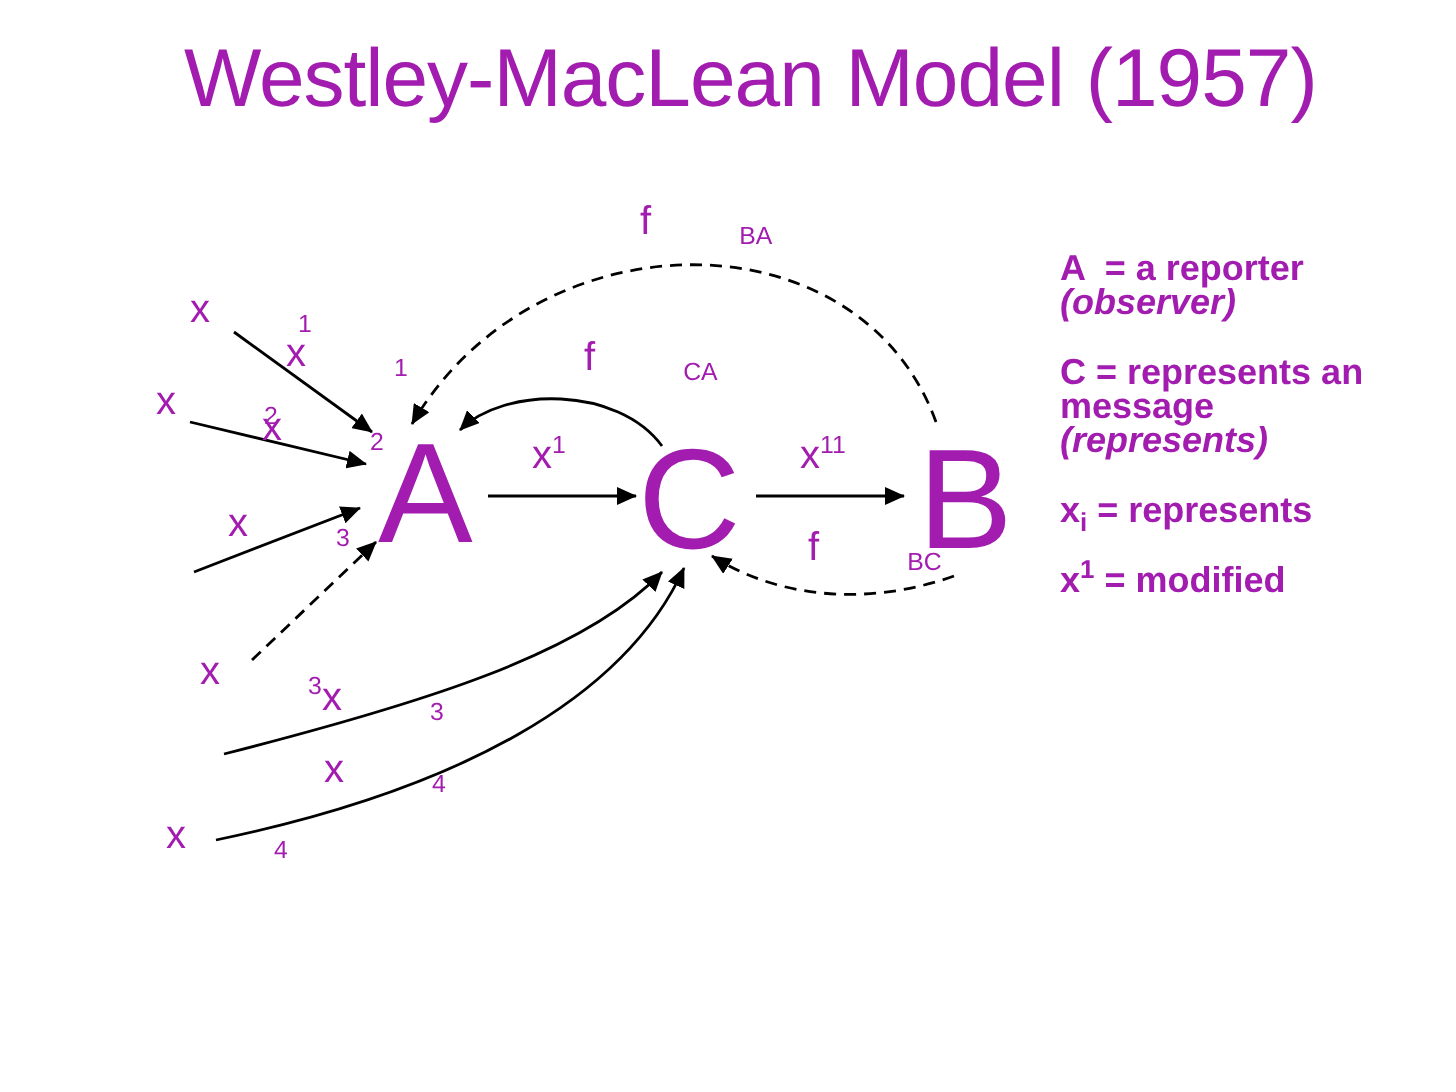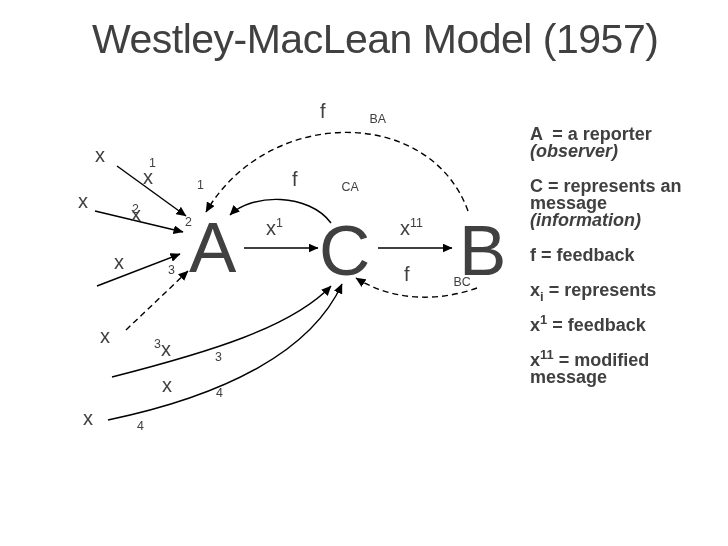--- a/index.html
+++ b/index.html
@@ -1,18 +1,18 @@
 <!DOCTYPE html>
 <html><head>
 <meta charset="utf-8">
 <style>
   html,body{margin:0;padding:0;background:#fff;}
   .slide{
     position:relative;width:728px;height:546px;background:#fff;
-    font-family:"Liberation Sans",sans-serif;color:#404040;overflow:hidden;
+    font-family:"Liberation Sans",sans-serif;color:#a21caf;overflow:hidden;
   }
   .title{
     position:absolute;left:92px;top:16px;
     font-size:41px;font-weight:400;letter-spacing:-0.5px;white-space:nowrap;
   }
   svg.wires{position:absolute;left:0;top:0;}
   .node{position:absolute;font-size:71px;line-height:1;font-weight:400;}
   .lbl{position:absolute;font-size:20px;line-height:1;white-space:nowrap;}
   .lbl sub{font-size:0.62em;line-height:0;padding-left:44px;}
   .lbl sup{font-size:0.62em;line-height:0;}
@@ -69,20 +69,18 @@
 
   <div class="lbl" style="left:266px;top:218px"><span>x</span><sup>1</sup></div>
   <div class="lbl" style="left:400px;top:218px"><span>x</span><sup>11</sup></div>
 
   <div class="lbl" style="left:320px;top:101px"><span>f</span><sub>BA</sub></div>
   <div class="lbl" style="left:292px;top:169px"><span>f</span><sub>CA</sub></div>
   <div class="lbl" style="left:404px;top:264px"><span>f</span><sub>BC</sub></div>
 
   <div class="legend">
     <div class="item"><span>A  = a reporter </span><em>(observer)</em></div>
-    <div class="item"><span>C = represents an message </span><em>(information)</em></div>
-    <div class="item"><span>f = feedback</span></div>
+    <div class="item"><span>C = represents an message </span><em>(represents)</em></div>
     <div class="item"><span>x</span><sub>i</sub><span> = represents</span></div>
-    <div class="item"><span>x</span><sup>1</sup><span> = feedback</span></div>
-    <div class="item"><span>x</span><sup>11</sup><span> = modified message</span></div>
+    <div class="item"><span>x</span><sup>1</sup><span> = modified</span></div>
   </div>
 
 </div>
 
 </body></html>

